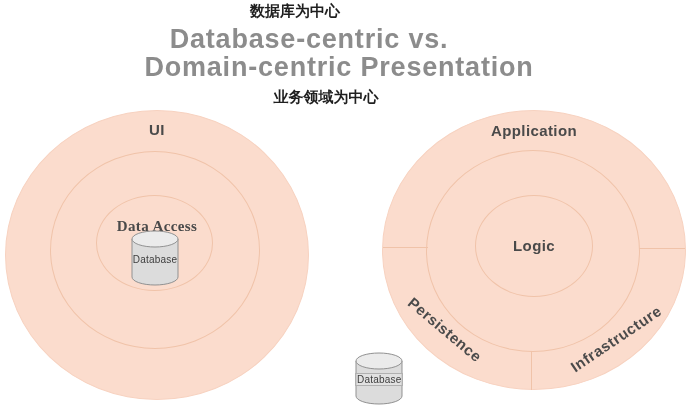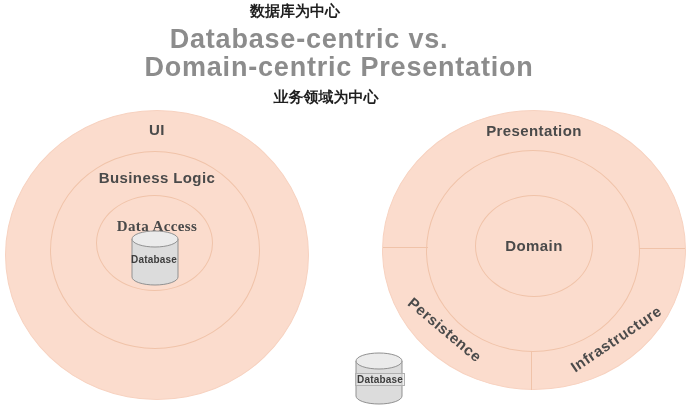--- a/index.html
+++ b/index.html
@@ -62,23 +62,23 @@
     position:absolute;
     background:var(--circle-stroke,#f0c3a9);
   }
   .cylinder{position:absolute;}
   .cylinder svg{display:block;}
   .cyl-body{fill:var(--cylinder-fill,#dcdcdc);stroke:var(--cylinder-stroke,#919191);stroke-width:1;}
   .cyl-top{fill:var(--cylinder-top,#ebebeb);stroke:var(--cylinder-stroke,#919191);stroke-width:1;}
   .cyl-label{
     position:absolute;
     left:0;width:100%;
-    text-align:left;
+    text-align:center;
     font-size:10px;
-    font-weight:700;
+    font-weight:400;
     color:#3d3d3d;
     letter-spacing:0.2px;
   }
   .cyl-label.boxed span{
     display:inline-block;
     border:1px solid #b0b0b0;
     padding:0 1px;
     background:rgba(230,230,230,0.5);
   }
 </style>
@@ -91,43 +91,42 @@
   <div class="title-line" style="left:309px;top:24px;">Database-centric vs.</div>
   <div class="title-line" style="left:339px;top:52px;">Domain-centric Presentation</div>
   <div class="zh-label" style="left:326px;top:88px;">业务领域为中心</div>
 
   <div class="diagram" style="left:5px;top:110px;width:304px;height:290px;">
     <div class="ring outer"></div>
     <div class="ring" style="left:45px;top:41px;width:210px;height:198px;"></div>
     <div class="ring" style="left:91px;top:85px;width:117px;height:96px;"></div>
 
     <div class="ring-label" style="top:11px;">UI</div>
-    <div class="ring-label" style="top:59px;">Business Logic</div>
     <div class="ring-label" style="top:108px;font-family:Liberation Serif, serif;">Data Access</div>
 
     <div class="cylinder" style="left:126px;top:120px;width:48px;height:56px;">
       <svg width="48" height="56" viewBox="0 0 48 56" aria-hidden="true">
         <path class="cyl-body" d="M1,9 L1,47 A23,8 0 0,0 47,47 L47,9"></path>
         <ellipse class="cyl-top" cx="24" cy="9" rx="23" ry="8"></ellipse>
       </svg>
       <div class="cyl-label" style="top:24px;">Database</div>
     </div>
   </div>
 
   <div class="diagram" style="left:382px;top:110px;width:304px;height:280px;">
     <div class="ring outer"></div>
     <div class="ring" style="left:44px;top:40px;width:214px;height:202px;"></div>
     <div class="ring" style="left:93px;top:85px;width:118px;height:102px;"></div>
 
     <div class="divider" style="left:1px;top:137px;width:45px;height:1px;"></div>
     <div class="divider" style="left:257px;top:138px;width:46px;height:1px;"></div>
     <div class="divider" style="left:149px;top:241px;width:1px;height:39px;"></div>
 
-    <div class="ring-label" style="top:12px;">Presentation</div>
-    <div class="ring-label" style="top:127px;">Domain</div>
+    <div class="ring-label" style="top:12px;">Application</div>
+    <div class="ring-label" style="top:127px;">Logic</div>
 
     <div class="seg-label" style="left:8px;top:211px;width:110px;transform:rotate(40deg);">Persistence</div>
     <div class="seg-label" style="left:169px;top:220px;width:130px;transform:rotate(-34deg);">Infrastructure</div>
   </div>
 
   <div class="cylinder" style="left:355px;top:352px;width:48px;height:53px;">
     <svg width="48" height="53" viewBox="0 0 48 53" aria-hidden="true">
       <path class="cyl-body" d="M1,9 L1,44 A23,8 0 0,0 47,44 L47,9"></path>
       <ellipse class="cyl-top" cx="24" cy="9" rx="23" ry="8"></ellipse>
     </svg>

